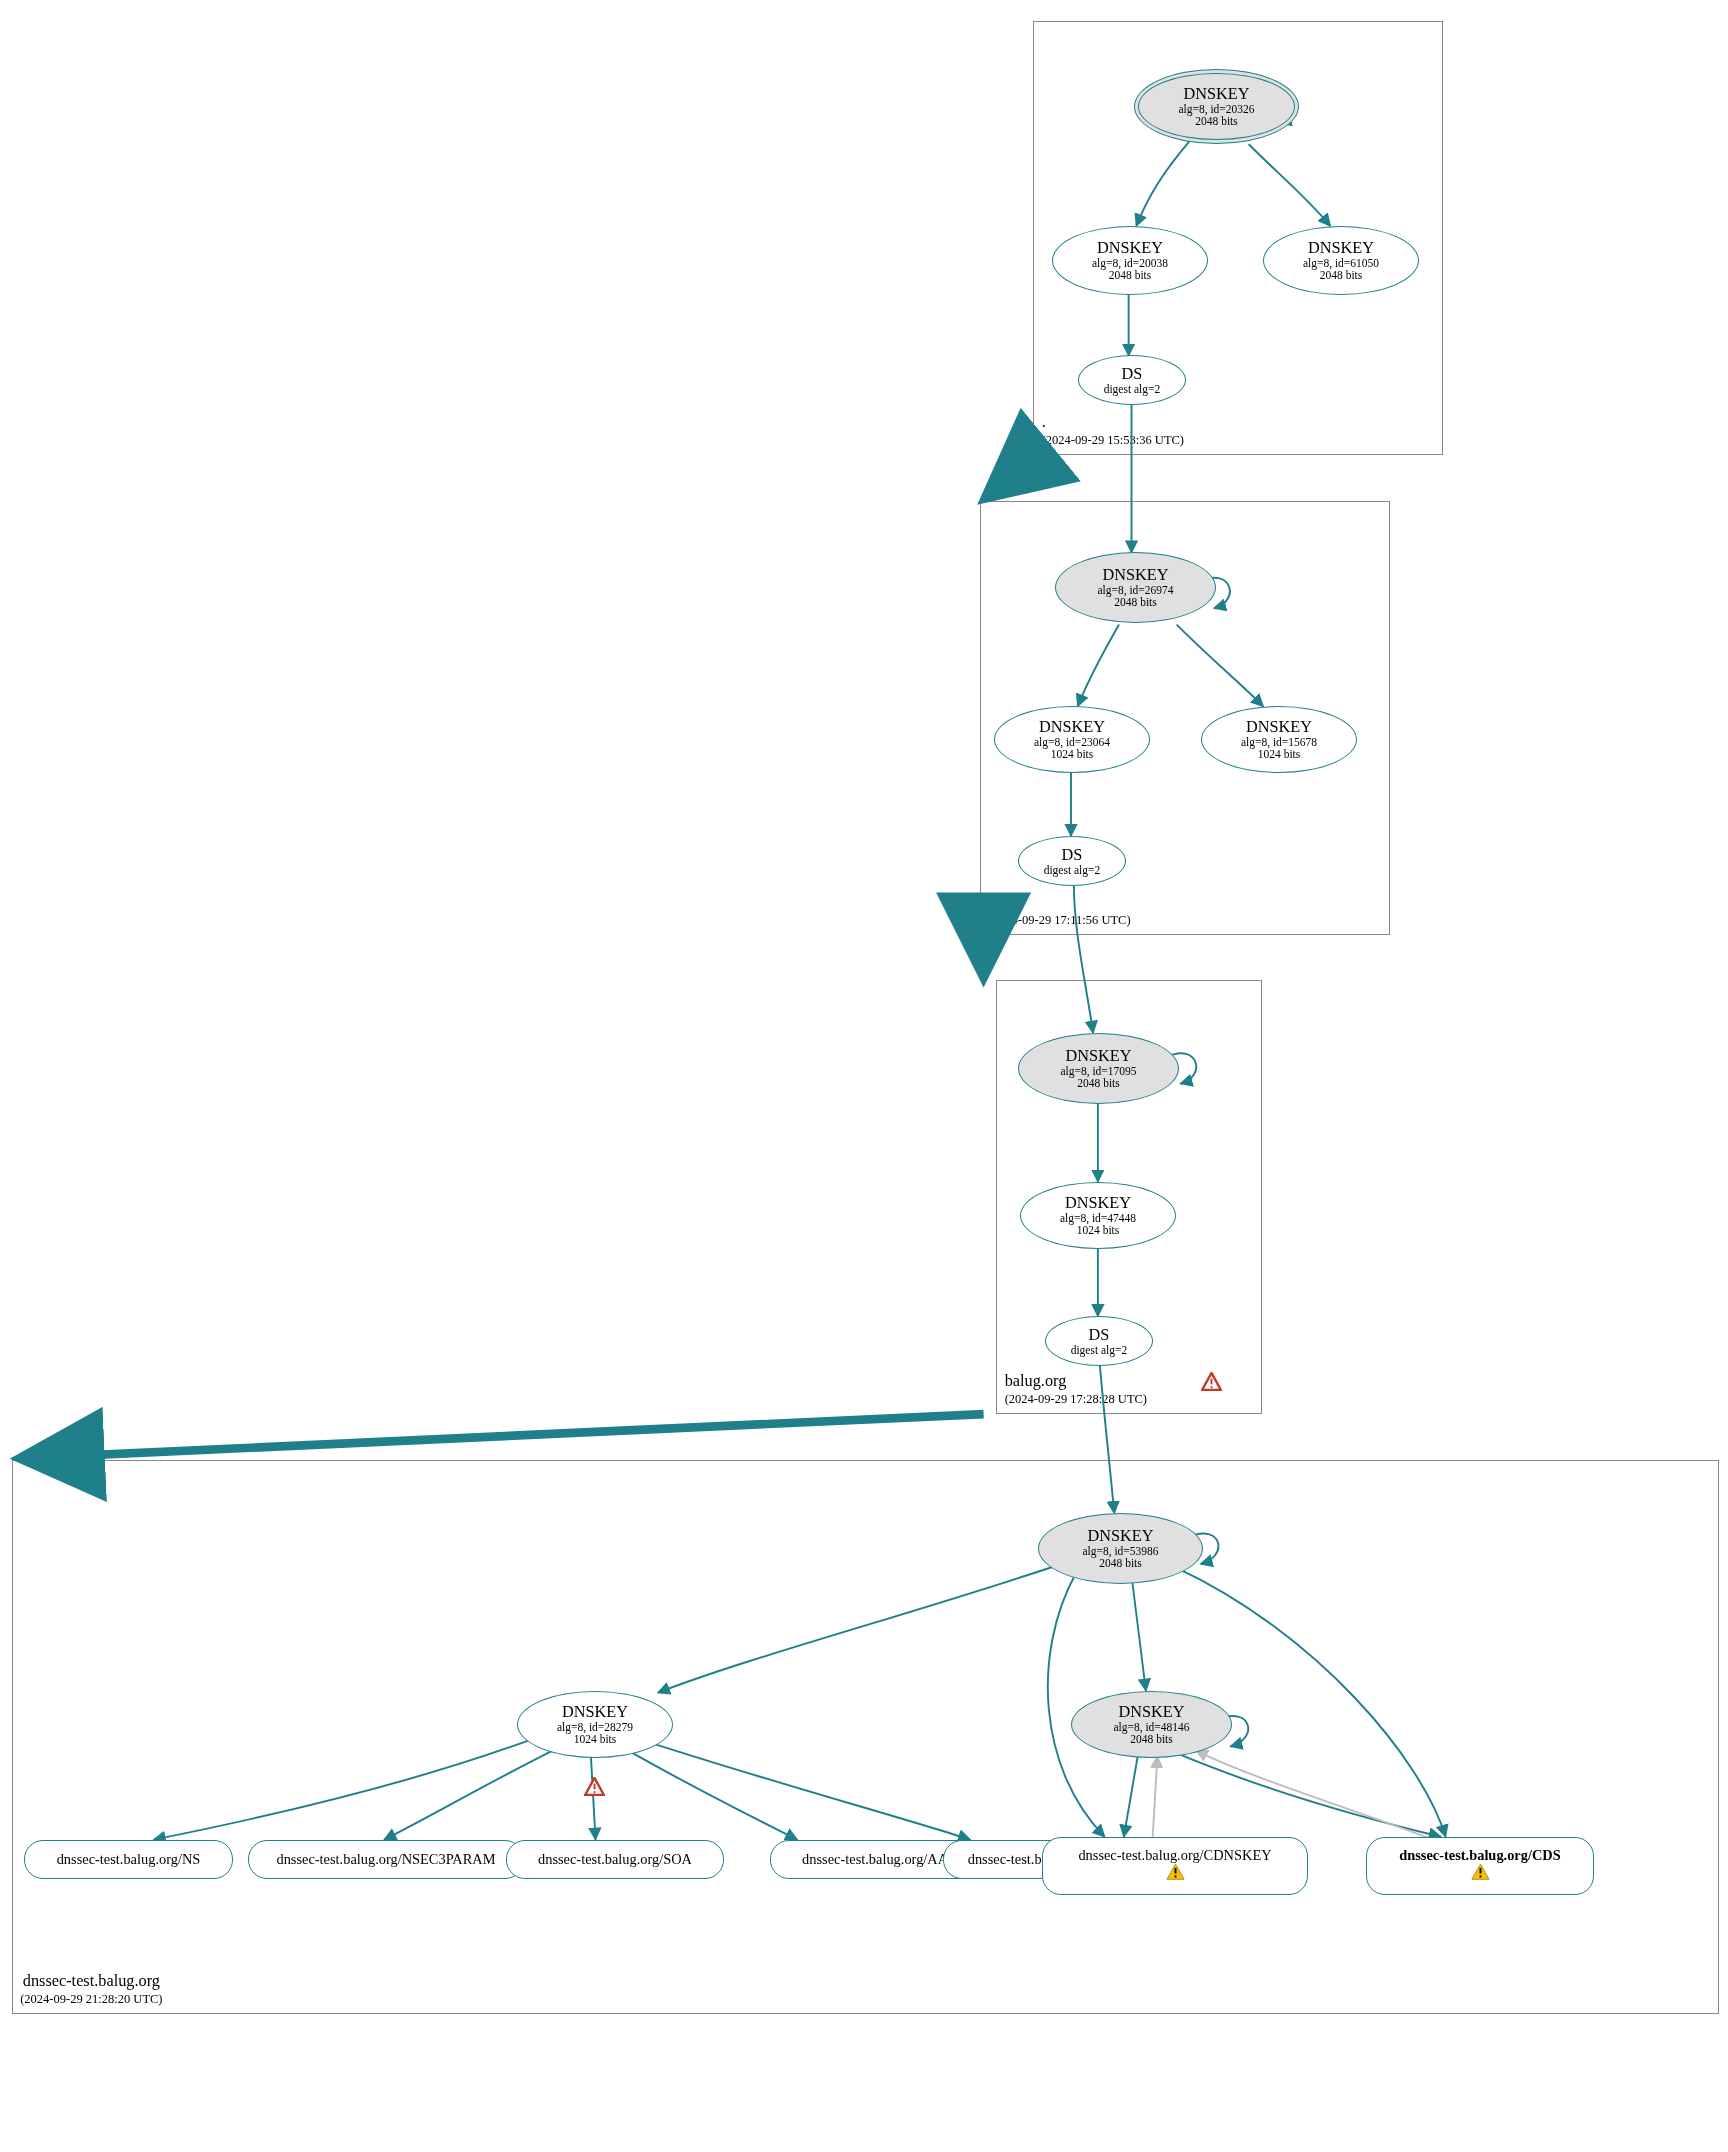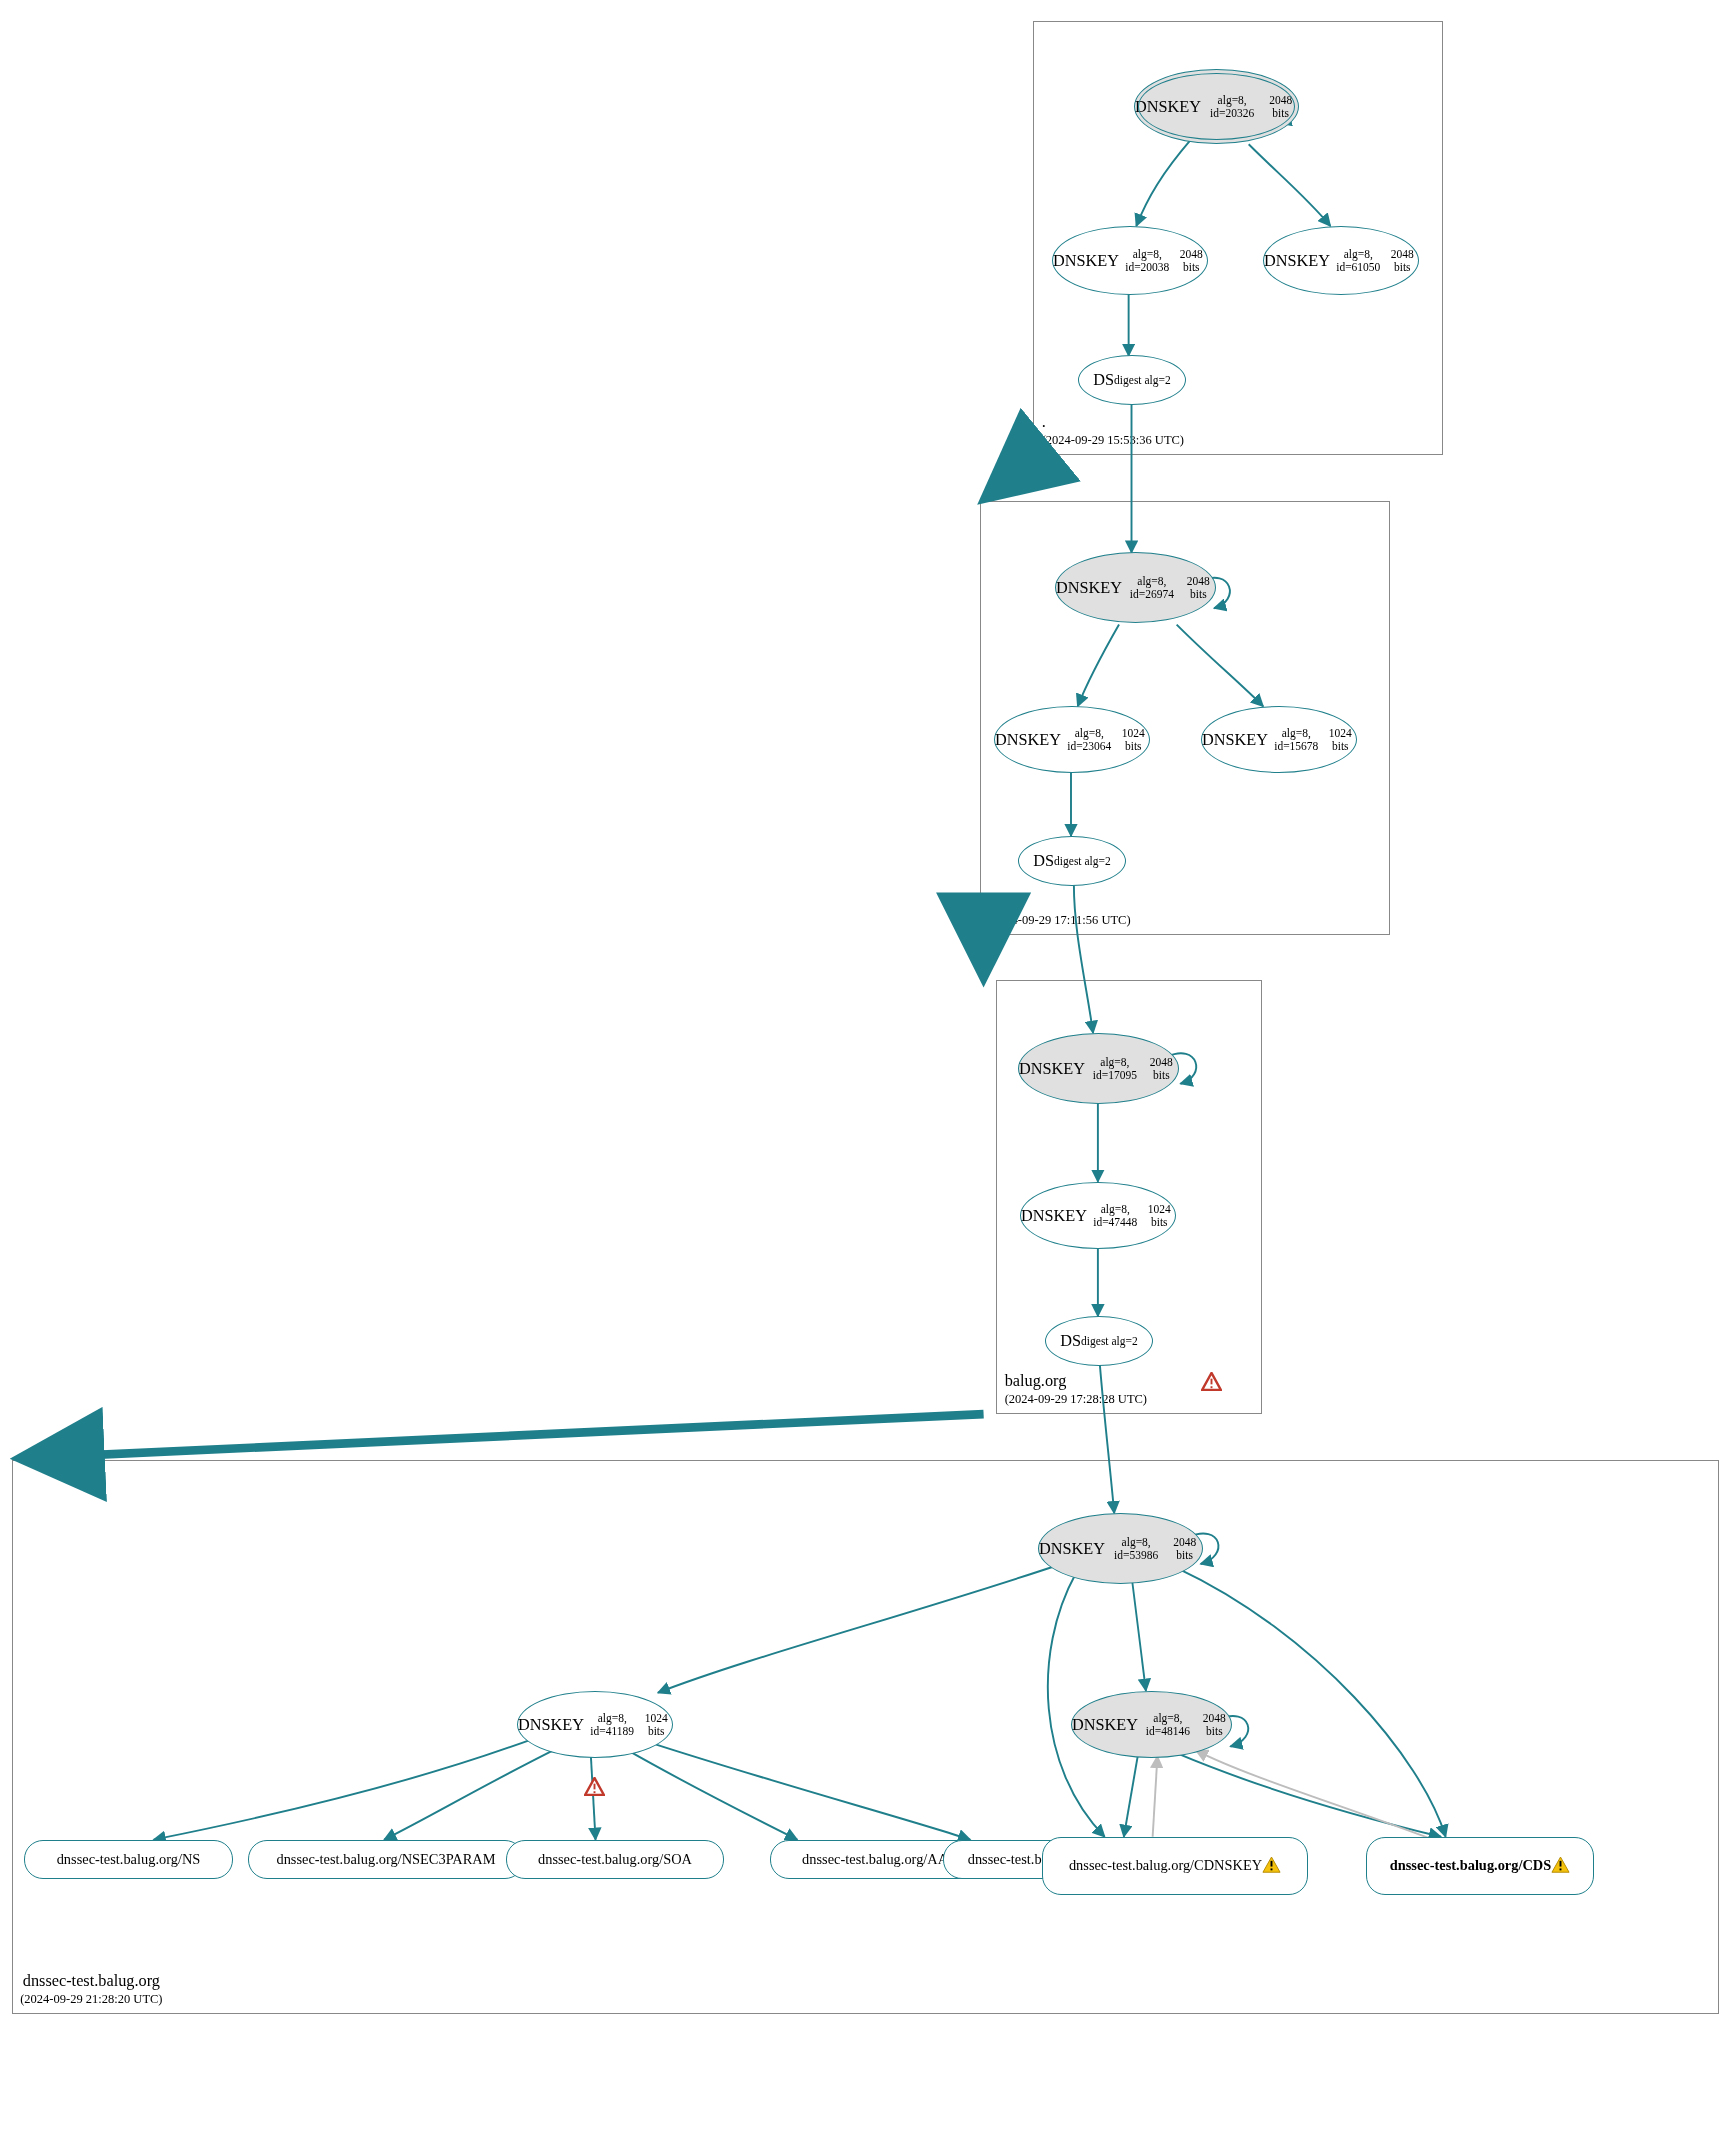--- a/index.html
+++ b/index.html
@@ -24,21 +24,21 @@
     line-height:1.3;
   }
   .zlabel .ts{
     font-size:12.5px;
     display:block;
   }
   .node{
     position:absolute;
     text-align:center;
     display:flex;
-    flex-direction:row;
+    flex-direction:column;
     align-items:center;
     justify-content:center;
     line-height:1.1;
   }
   .pill{
     border:1.9px solid #1f7f8b;
     border-radius:50%;
     background:#fff;
   }
   .pill.shade{ background:#e0e0e0;}
@@ -216,21 +216,21 @@
     </svg>
 </span>
 
 <div class="node pill shade" data-name="dnssec-ksk-dnskey" style="left:1038px;top:1513px;width:163px;height:69px;">
   <div class="t1">DNSKEY</div>
     <div class="t2">alg=8, id=53986</div>
     <div class="t2">2048 bits</div>
 </div>
 <div class="node pill" data-name="dnssec-zsk-dnskey" style="left:517px;top:1691px;width:154px;height:65px;">
   <div class="t1">DNSKEY</div>
-    <div class="t2">alg=8, id=41189</div>
+    <div class="t2">alg=8, id=28279</div>
     <div class="t2">1024 bits</div>
 </div>
 <div class="node pill shade" data-name="dnssec-ksk2-dnskey" style="left:1071px;top:1691px;width:159px;height:65px;">
   <div class="t1">DNSKEY</div>
     <div class="t2">alg=8, id=48146</div>
     <div class="t2">2048 bits</div>
 </div>
 <span class="abs-warn" data-name="warning-icon" style="left:584px;top:1777px;">
   <svg width="21" height="19" viewBox="0 0 22 20">
       <path d="M11 1 L21 19 L1 19 Z" fill="#fff" stroke="#c0392b" stroke-width="2.5"></path>

